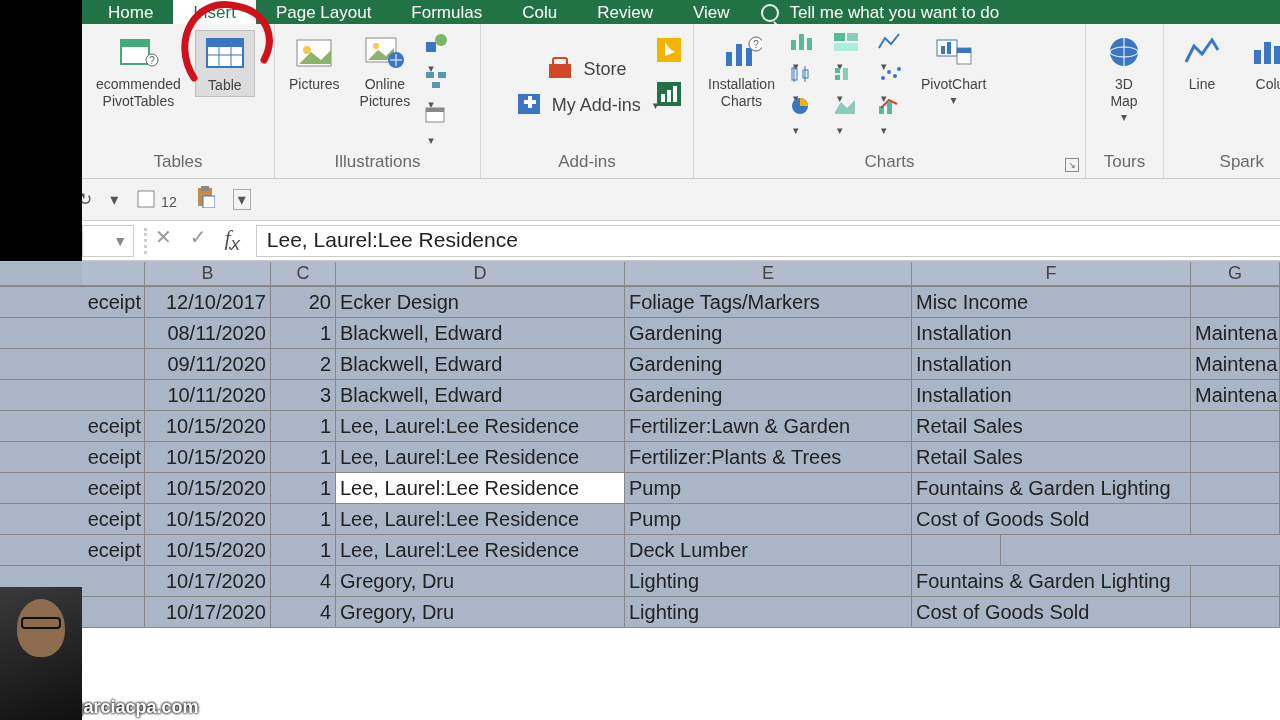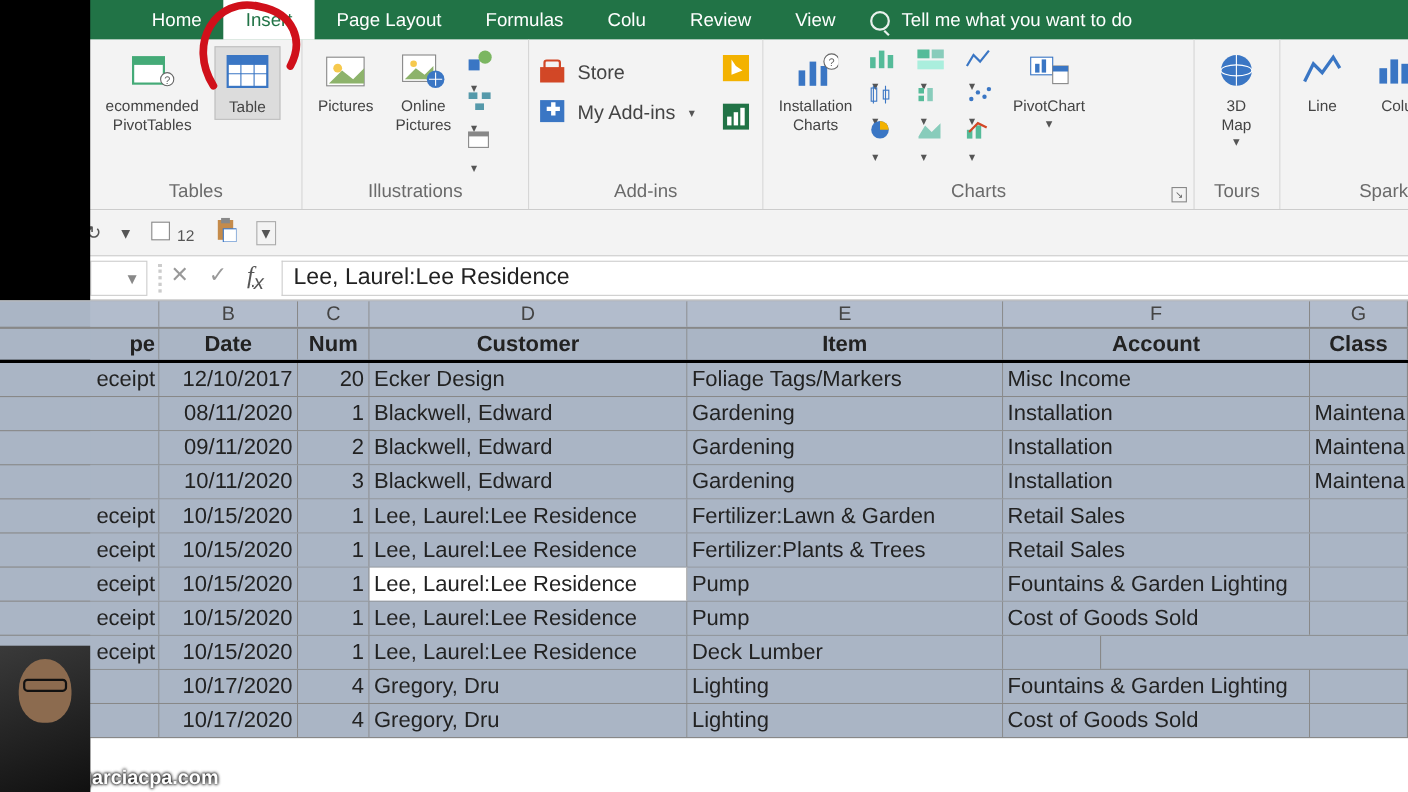--- a/index.html
+++ b/index.html
@@ -1,19 +1,19 @@
 <!DOCTYPE html>
 <html><head>
 <meta charset="utf-8">
 <style>
 * { margin: 0; padding: 0; box-sizing: border-box; font-family: "Segoe UI", Arial, sans-serif; }
 body { background: #fff; width: 1280px; height: 720px; overflow: hidden; position: relative; }
 
 
-.tabs { background: #217346; color: #fff; height: 36px; display: flex; align-items: stretch; padding-left: 118px; font-size: 17px; }
+.tabs { background: #217346; color: #fff; height: 24px; display: flex; align-items: stretch; padding-left: 88px; font-size: 17px; }
 .tab { padding: 1px 20px 0; display: flex; align-items: center; cursor: pointer; }
 .tab.active { background: #fff; color: #217346; }
 .tab.tell { padding-left: 12px; }
 .tell-icon { width: 18px; height: 18px; border: 2px solid #fff; border-radius: 50%; position: relative; margin-right: 10px; opacity: .9; }
 .tell-icon:after { content:""; position:absolute; bottom:-5px; right:-2px; width:6px; height:2px; background:#fff; transform:rotate(45deg); }
 
 
 .ribbon { height: 155px; background: #f3f3f3; display: flex; border-bottom: 1px solid #ccc; padding-left: 82px; }
 .group { height: 100%; border-right: 1px solid #d6d6d6; display: flex; flex-direction: column; position: relative; }
 .group-body { flex: 1; display: flex; align-items: flex-start; padding: 6px 8px 0; gap: 8px; }
@@ -173,21 +173,21 @@
         <span class="ic-sm dd"><svg width="24" height="22">
               <rect x="2" y="4" width="18" height="14" fill="#fff" stroke="#888"></rect>
               <rect x="2" y="4" width="18" height="4" fill="#888"></rect>
             </svg></span>
       </div>
     </div>
     <div class="group-label">Illustrations</div>
   </div>
 
   <div class="group" style="width:213px">
-    <div class="group-body" style="flex-direction:column; gap:10px; padding-top:17px;">
+    <div class="group-body" style="flex-direction:column; gap:10px; padding-top:32px;align-items:center;">
       <div class="half-row">
         <span class="ic-sm"><svg width="26" height="24">
               <rect x="2" y="8" width="22" height="14" fill="#d24726"></rect>
               <rect x="6" y="2" width="14" height="8" rx="2" fill="none" stroke="#d24726" stroke-width="2"></rect>
             </svg></span>
         <span>Store</span>
       </div>
       <div style="display:flex; gap:10px; align-items:center;">
         <div class="half-row dd">
           <span class="ic-sm"><svg width="26" height="24">
@@ -322,21 +322,21 @@
         <span class="ic">
             <svg width="40" height="36">
               <rect x="4" y="16" width="7" height="14" fill="#3a76c4"></rect>
               <rect x="14" y="8" width="7" height="22" fill="#3a76c4"></rect>
               <rect x="24" y="12" width="7" height="18" fill="#3a76c4"></rect>
             </svg>
           </span>
         <span class="big-lbl">Colu</span>
       </div>
     </div>
-    <div class="group-label" style="text-align:right; padding-right:0">Spark</div>
+    <div class="group-label" style="text-align:right; padding-right:16px">Spark</div>
   </div>
 </div>
 
 <div class="quick">
   <span class="qi">↻</span>
   <span class="arrow">▾</span>
   <span class="qi">
     <svg width="20" height="20" style="vertical-align:middle">
         <rect x="2" y="2" width="16" height="16" fill="#fff" stroke="#888"></rect>
       </svg>
@@ -367,29 +367,20 @@
   <div class="col-headers">
     <div class="colh wA"></div>
     <div class="colh wB">B</div>
     <div class="colh wC">C</div>
     <div class="colh wD">D</div>
     <div class="colh wE">E</div>
     <div class="colh wF">F</div>
     <div class="colh wG">G</div>
   </div>
 
-  <div class="row headers" style="border-bottom:3px solid #000">
-    <div class="cell wA">pe</div>
-    <div class="cell wB">Date</div>
-    <div class="cell wC">Num</div>
-    <div class="cell wD">Customer</div>
-    <div class="cell wE">Item</div>
-    <div class="cell wF">Account</div>
-    <div class="cell wG">Class</div>
-  </div>
 
   <div class="data" id="data-rows">
       <div class="row">
         <div class="cell wA left">eceipt</div>
         <div class="cell wB right">12/10/2017</div>
         <div class="cell wC right">20</div>
         <div class="cell wD left">Ecker Design</div>
         <div class="cell wE left">Foliage Tags/Markers</div>
         <div class="cell wF left">Misc Income</div>
         <div class="cell wG left"></div>

